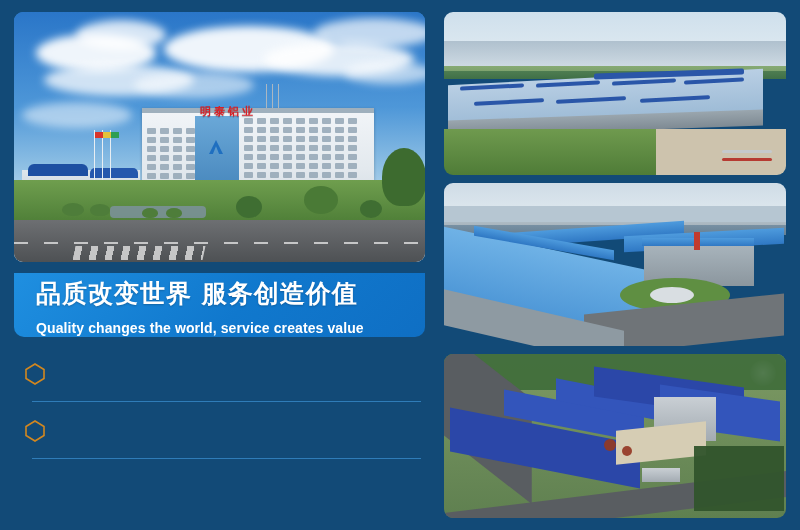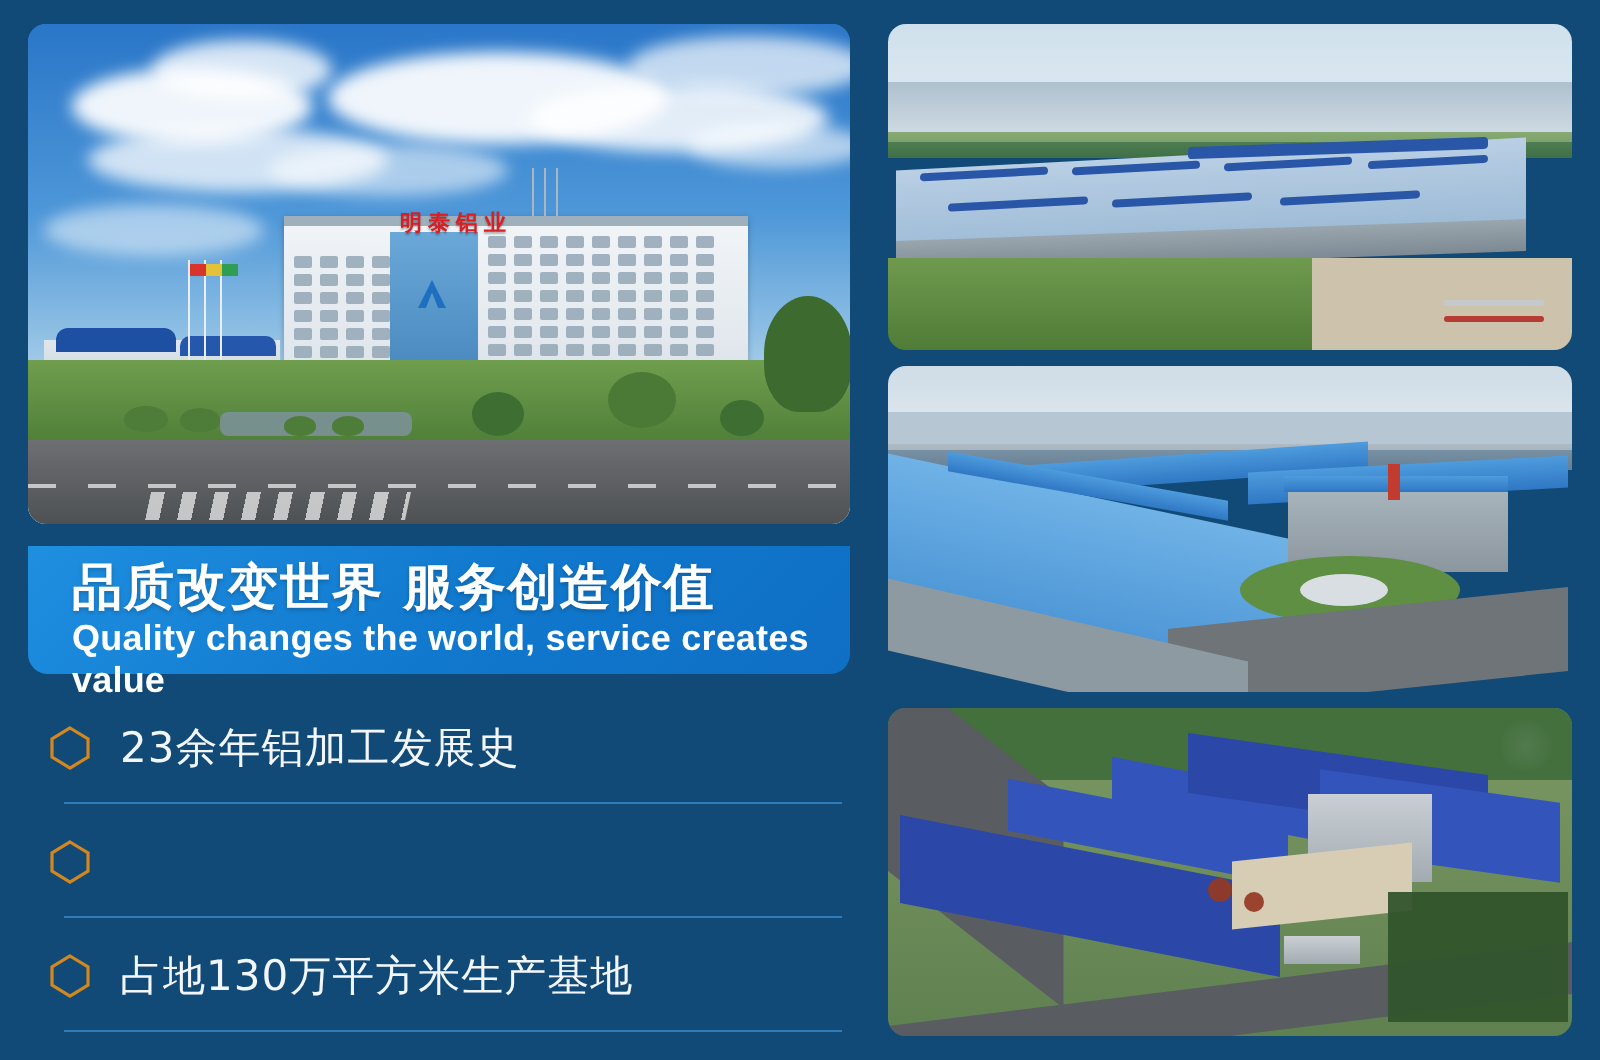--- a/index.html
+++ b/index.html
@@ -88,21 +88,21 @@
     background:linear-gradient(135deg,#1f8fe0 0%,#1078cd 55%,#0f6fc4 100%);
     border-radius:0 0 10px 10px;
     box-sizing:border-box;padding:7px 0 0 22px;
   }
   .banner-cn{
     color:#fff;font-size:25px;font-weight:bold;line-height:1.12;
     font-family:"DejaVu Sans",sans-serif;letter-spacing:1px;
     text-shadow:0 1px 2px rgba(0,0,0,.22);
   }
   .banner-en{
-    color:#fff;font-size:18px;font-weight:600;margin-top:1px;letter-spacing:.1px;
+    color:#fff;font-size:14px;font-weight:600;margin-top:12px;letter-spacing:.1px;
   }
 
   
   .bullets{position:absolute;left:0;top:333px;width:411px;}
   .bullet-row{position:relative;height:57px;display:flex;align-items:center;}
   .hexwrap{width:34px;display:flex;justify-content:center;align-items:center;flex:0 0 34px;margin-left:4px;}
   .hex{width:20px;height:22px;}
   .bullet-text{
     color:#f2f6fa;font-size:21px;font-family:"DejaVu Sans",sans-serif;
     letter-spacing:.5px;margin-left:8px;white-space:nowrap;
@@ -329,42 +329,32 @@
     </div>
 
     <div class="bullets">
 
       <div class="bullet-row">
         <div class="hexwrap">
           <svg class="hex" viewBox="0 0 20 22" aria-hidden="true">
             <polygon points="10,1 19,6.5 19,15.5 10,21 1,15.5 1,6.5" fill="none" stroke="#d2871f" stroke-width="1.6"></polygon>
           </svg>
         </div>
-        <div class="bullet-text">23余年铝加工发展史</div>
         <div class="sep"></div>
       </div>
 
       <div class="bullet-row">
         <div class="hexwrap">
           <svg class="hex" viewBox="0 0 20 22" aria-hidden="true">
             <polygon points="10,1 19,6.5 19,15.5 10,21 1,15.5 1,6.5" fill="none" stroke="#d2871f" stroke-width="1.6"></polygon>
           </svg>
         </div>
         <div class="sep"></div>
       </div>
 
-      <div class="bullet-row">
-        <div class="hexwrap">
-          <svg class="hex" viewBox="0 0 20 22" aria-hidden="true">
-            <polygon points="10,1 19,6.5 19,15.5 10,21 1,15.5 1,6.5" fill="none" stroke="#d2871f" stroke-width="1.6"></polygon>
-          </svg>
-        </div>
-        <div class="bullet-text">占地130万平方米生产基地</div>
-        <div class="sep"></div>
-      </div>
 
     </div>
   </div>
 
   <div class="right-col">
 
     <div class="rphoto rp1">
       <div class="a-sky" style="height:36%"></div>
       <div class="a-city" style="top:18%;height:18%"></div>
       <div class="a-green" style="left:0;top:33%;width:100%;height:8%;opacity:.75"></div>

